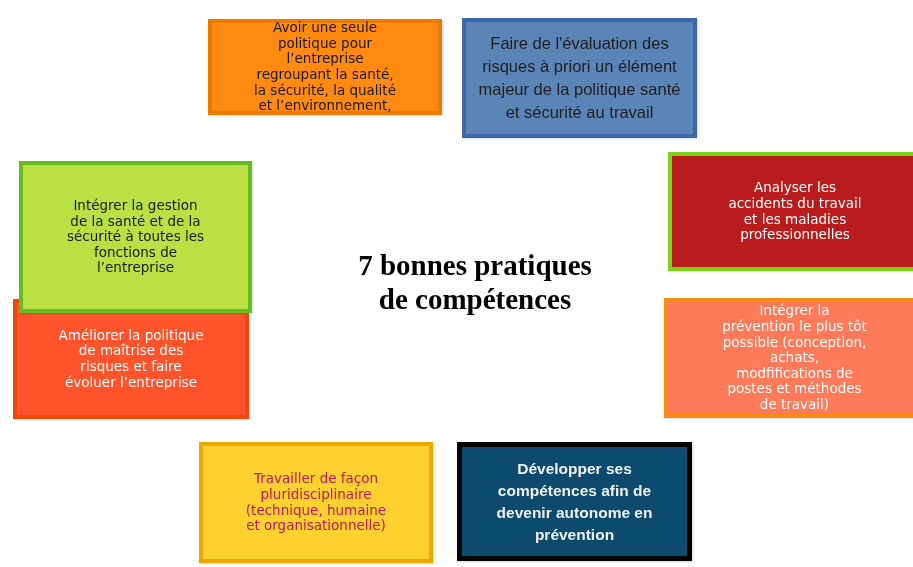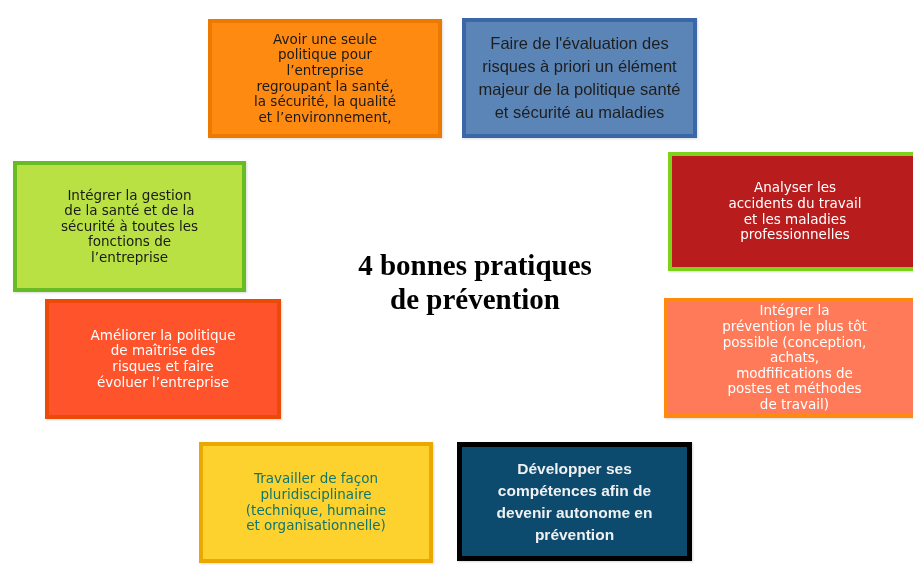--- a/index.html
+++ b/index.html
@@ -13,34 +13,34 @@
       text-align: center;
       box-shadow: 1px 1px 2px rgba(0,0,0,0.15);
     }
     .box .txt { display: block; white-space: pre-line; }
     .dv {
       font-family: "DejaVu Sans", sans-serif; font-size: 13.5px; line-height: 15.6px;
     }
     .cal {
       font-family: "Liberation Sans", sans-serif; font-size: 16px; line-height: 22px;
     }
-    .b-orange { left: 208px; top: 19px; width: 234px; height: 119px;
+    .b-orange { left: 208px; top: 19px; width: 234px; height: 96px;
       background: #ff8a12; border: 4px solid #ec7a00; color: #1a1a1a; }
     .b-blue { left: 462px; top: 18px; width: 235px; height: 120px;
       background: #5b85b7; border: 4px solid #3b66a8; color: #1e1e1e; }
-    .b-lgreen { left: 13px; top: 161px; width: 233px; height: 131px;
+    .b-lgreen { left: 19px; top: 161px; width: 233px; height: 152px;
       background: #b9e144; border: 4px solid #66bc22; color: #1a1a1a; }
     .b-green { left: 668px; top: 152px; width: 254px; height: 119px;
       background: #b91c1c; border: 4px solid #7fd21c; color: #ffffff; }
     .b-red { left: 13px; top: 299px; width: 236px; height: 120px;
-      background: #ff532b; border: 4px solid #ec4a08; color: #ffffff; margin-left: 32px; }
+      background: #ff532b; border: 4px solid #ec4a08; color: #ffffff; }
     .b-salmon { left: 664px; top: 298px; width: 261px; height: 120px;
       background: #ff7a58; border: 4px solid #ff8a10; color: #ffffff; }
     .b-yellow { left: 199px; top: 442px; width: 234px; height: 121px;
-      background: #fdd22e; border: 4px solid #eba800; color: #0f766e; }
+      background: #fdd22e; border: 4px solid #eba800; color: #be185d; }
     .b-grey { left: 457px; top: 442px; width: 235px; height: 119px;
       background: #0c4a6e; border: 5px solid #000000; color: #f0f0f0; font-weight: bold; }
     .b-blue .txt { font-size: 16.5px; line-height: 23px; }
     .b-grey .txt { font-size: 15.5px; line-height: 22px; }
     .title {
       position: absolute; left: 300px; top: 248px; width: 350px;
       text-align: center; font-family: "Liberation Serif", serif;
       font-weight: bold; font-size: 29px; line-height: 34px; color: #000000;
       white-space: pre-line;
     }
@@ -54,21 +54,21 @@
 l’entreprise
 regroupant la santé,
 la sécurité, la qualité
 et l’environnement,</span>
 </div>
 
 <div class="box b-blue cal">
   <span class="txt">Faire de l'évaluation des
 risques à priori un élément
 majeur de la politique santé
-et sécurité au maladies</span>
+et sécurité au travail</span>
 </div>
 
 <div class="box b-green dv">
   <span class="txt">Analyser les
 accidents du travail
 et les maladies
 professionnelles</span>
 </div>
 
 <div class="box b-salmon dv">
@@ -103,14 +103,14 @@
 </div>
 
 <div class="box b-lgreen dv">
   <span class="txt">Intégrer la gestion
 de la santé et de la
 sécurité à toutes les
 fonctions de
 l’entreprise</span>
 </div>
 
-<div class="title"><span>4 bonnes pratiques</span>
-<span>de prévention</span></div>
+<div class="title"><span>7 bonnes pratiques</span>
+<span>de compétences</span></div>
 
 </body></html>

